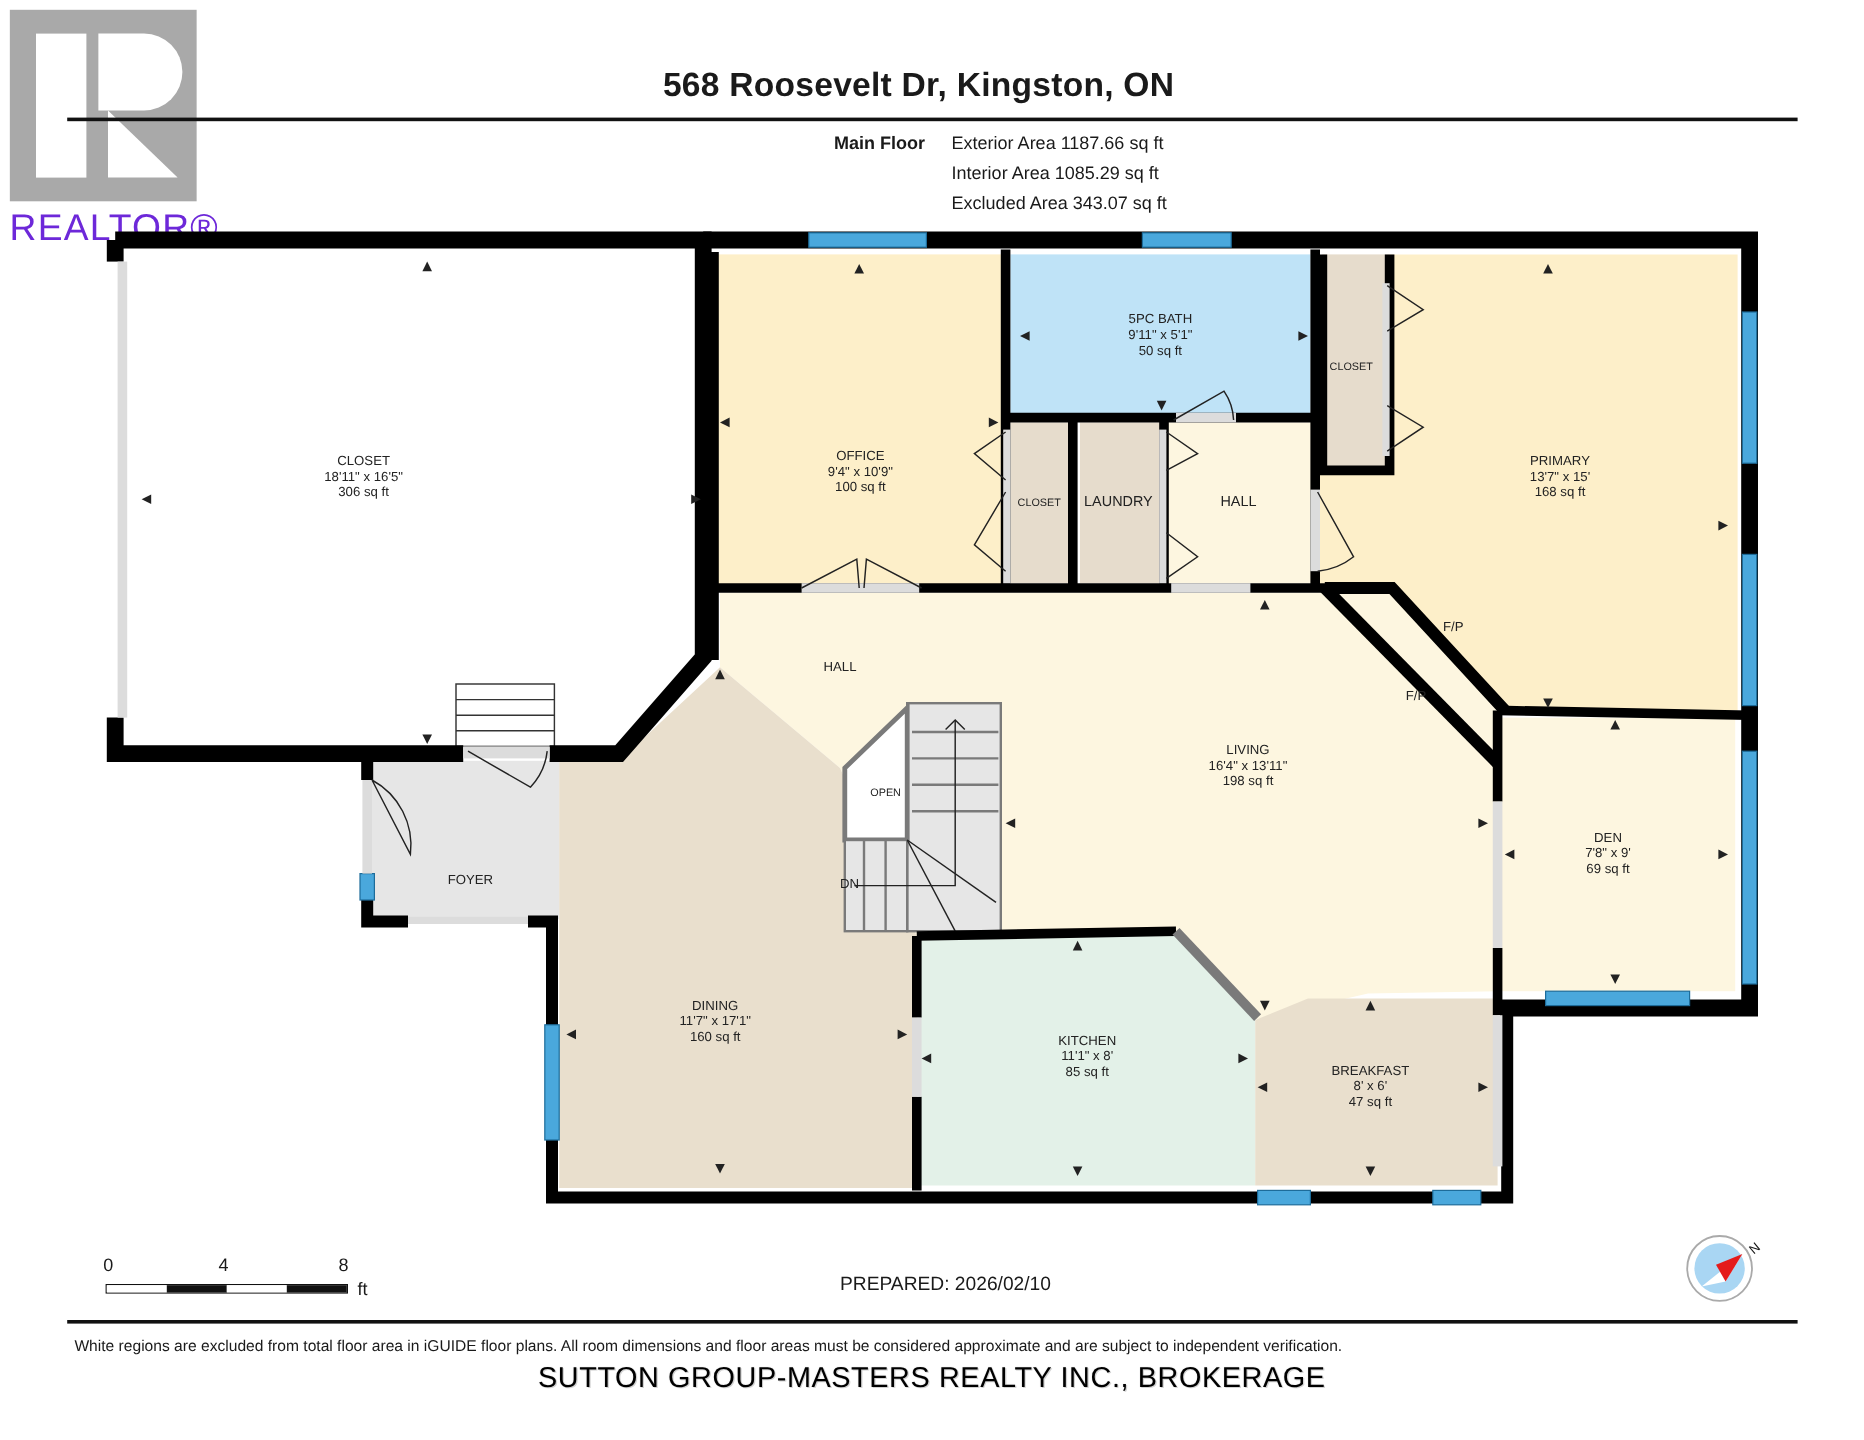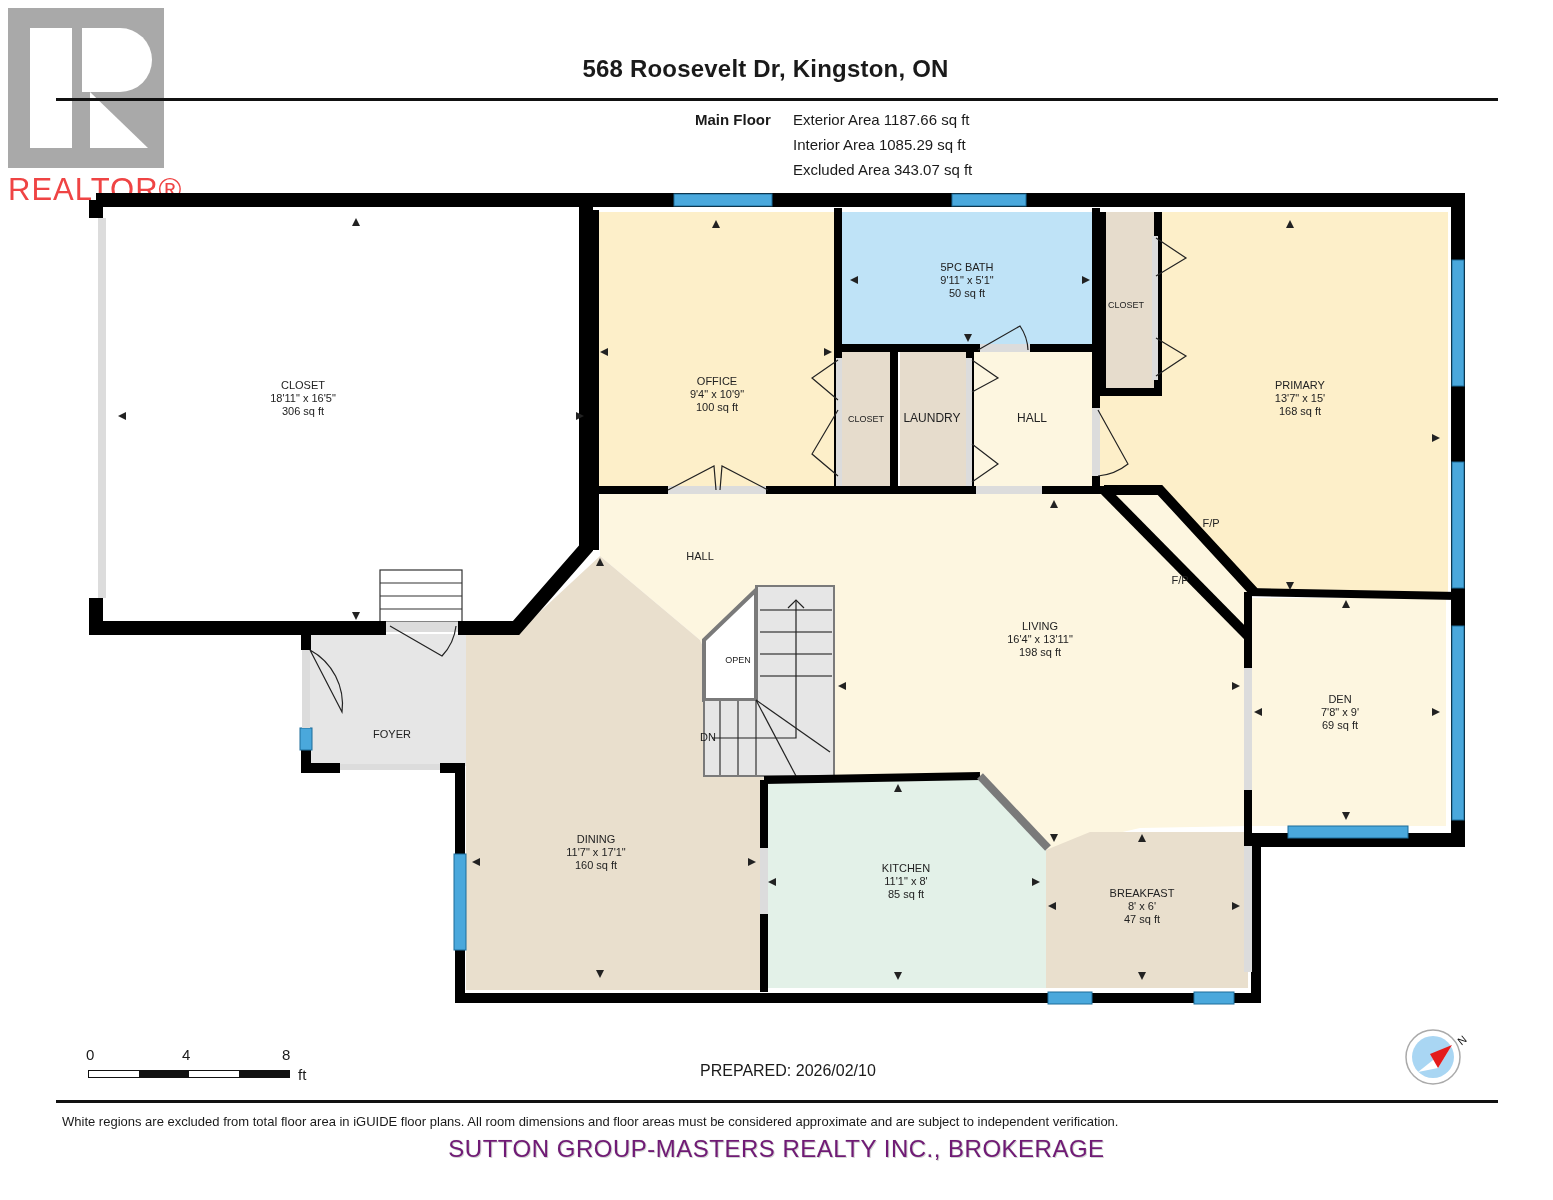--- a/index.html
+++ b/index.html
@@ -1,30 +1,30 @@
 <!DOCTYPE html>
 <html><head>
 <meta charset="utf-8">
 <style>
   html, body { margin:0; padding:0; background:#ffffff; }
   body { width:1553px; height:1200px; position:relative; overflow:hidden; font-family:"Liberation Sans", sans-serif; color:#1a1a1a; }
   .abs { position:absolute; }
-  .title { left:0; width:1531px; top:55px; text-align:center; font-weight:bold; font-size:24px; letter-spacing:0.2px; }
+  .title { left:0; width:1531px; top:55px; text-align:center; font-weight:bold; font-size:28px; letter-spacing:0.2px; }
   .rule { left:56px; width:1442px; height:3px; background:#111; }
   .floor-label { left:695px; top:111px; font-weight:bold; font-size:15px; }
   .area-line { left:793px; font-size:15px; }
   .plan { left:0; top:0; width:1553px; height:1200px; }
   .room-label { position:absolute; text-align:center; font-size:11px; line-height:13px; color:#222; transform:translate(-50%,-50%); white-space:nowrap; }
   .small-label { position:absolute; font-size:10px; color:#222; transform:translate(-50%,-50%); white-space:nowrap; }
   .scale-num { font-size:15px; }
   .disclaimer { left:62px; top:1114px; font-size:13px; }
-  .watermark { left:0; width:1553px; top:1135px; text-align:center; font-size:24px; color:#701a75; letter-spacing:0.5px;
+  .watermark { left:0; width:1553px; top:1135px; text-align:center; font-size:24px; color:#000000; letter-spacing:0.5px;
      text-shadow: 0 0 1px #c8c8c8, 1px 1px 0 #d5d5d5; }
   .prepared { left:700px; top:1062px; font-size:16px;text-align:right; }
-  .realtor-text { left:8px; top:172px; font-size:31px; color:#ef4444; letter-spacing:1px; }
+  .realtor-text { left:8px; top:172px; font-size:31px; color:#6d28d9; letter-spacing:1px; }
 </style>
 </head>
 <body>
 
 <div class="abs" style="left:8px;top:8px;width:156px;height:160px;">
   <svg width="156" height="160" viewBox="0 0 156 160">
     <rect x="0" y="0" width="156" height="160" fill="#a9a9a9"></rect>
     <rect x="22" y="20" width="42" height="120" fill="#ffffff"></rect>
     <path d="M74 20 H112 A32 32 0 0 1 112 84 H74 Z" fill="#ffffff"></path>
     <path d="M82 84 L140 140 H82 Z" fill="#ffffff"></path>

